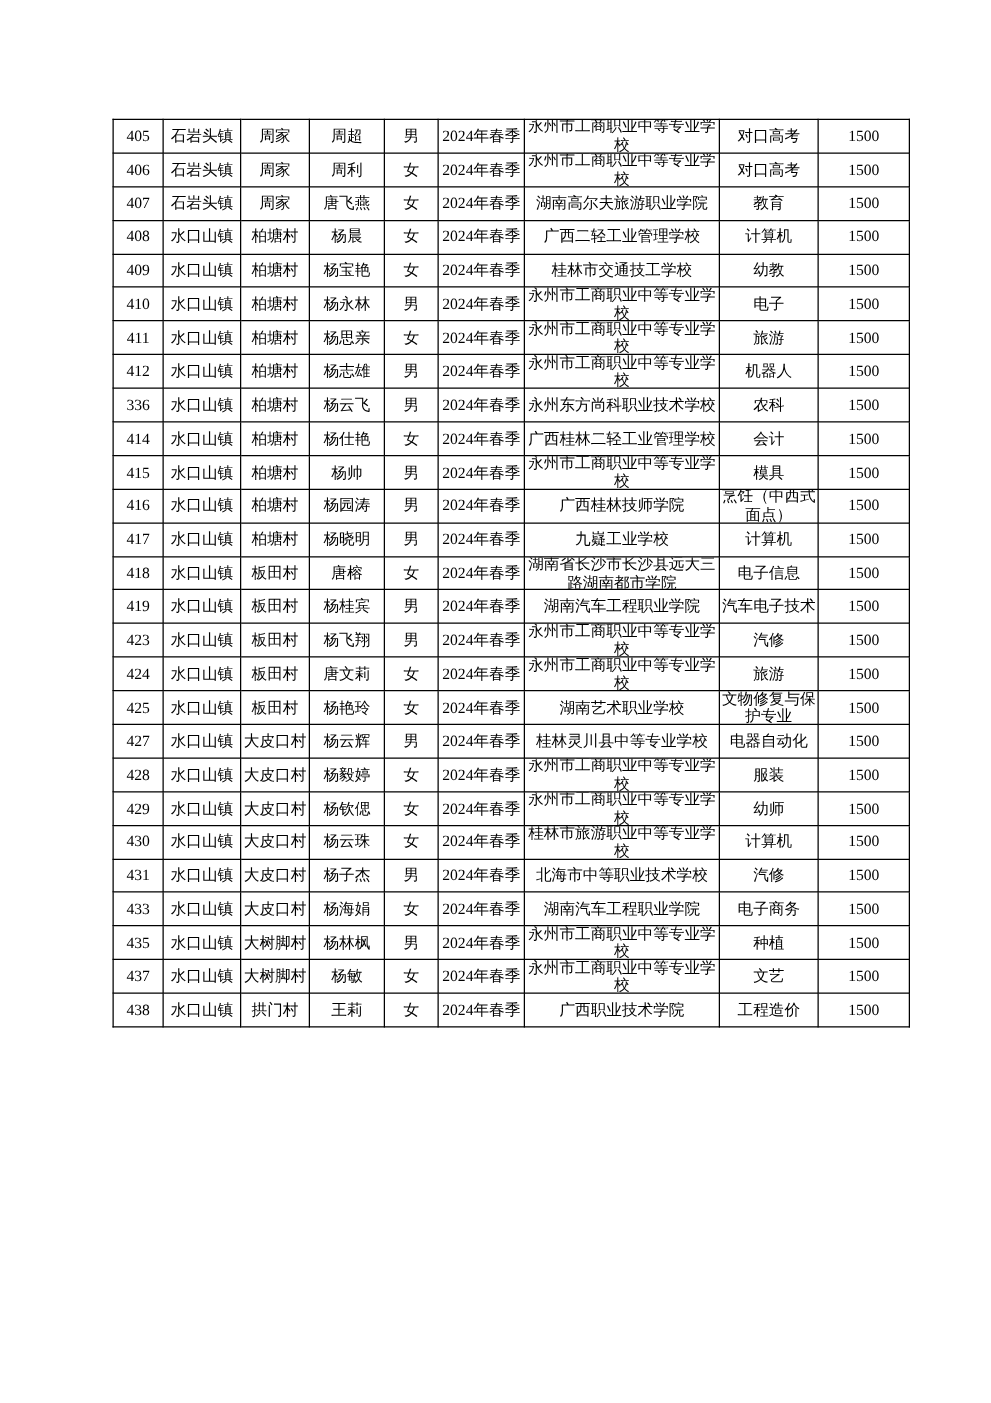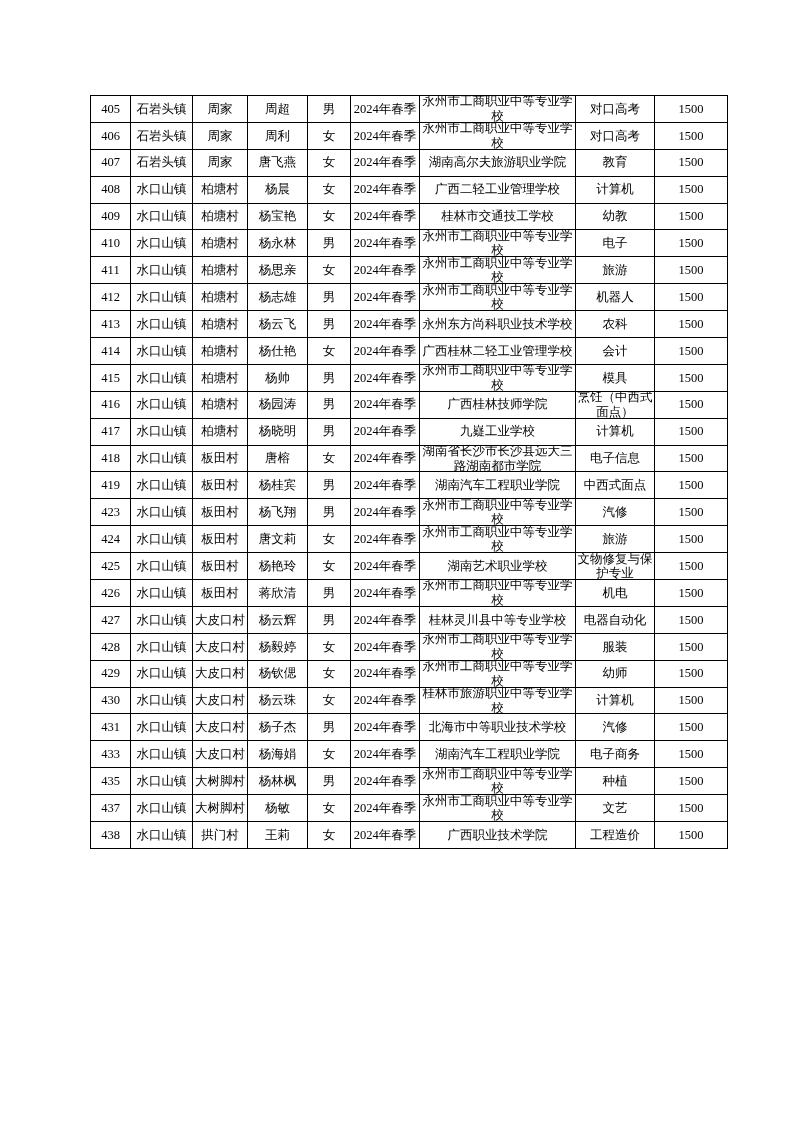--- a/index.html
+++ b/index.html
@@ -291,21 +291,21 @@
           </td>
           <td>
             <div class="cell">机器人</div>
           </td>
           <td>
             <div class="cell">1500</div>
           </td>
         </tr>
         <tr>
           <td>
-            <div class="cell">413</div>
+            <div class="cell">336</div>
           </td>
           <td>
             <div class="cell">水口山镇</div>
           </td>
           <td>
             <div class="cell">柏塘村</div>
           </td>
           <td>
             <div class="cell">杨云飞</div>
           </td>
@@ -486,21 +486,21 @@
           <td>
             <div class="cell">男</div>
           </td>
           <td>
             <div class="cell">2024年春季</div>
           </td>
           <td>
             <div class="cell">湖南汽车工程职业学院</div>
           </td>
           <td>
-            <div class="cell">中西式面点</div>
+            <div class="cell">汽车电子技术</div>
           </td>
           <td>
             <div class="cell">1500</div>
           </td>
         </tr>
         <tr>
           <td>
             <div class="cell">423</div>
           </td>
           <td>
@@ -574,49 +574,20 @@
             <div class="cell">女</div>
           </td>
           <td>
             <div class="cell">2024年春季</div>
           </td>
           <td>
             <div class="cell">湖南艺术职业学校</div>
           </td>
           <td>
             <div class="cell">文物修复与保护专业</div>
-          </td>
-          <td>
-            <div class="cell">1500</div>
-          </td>
-        </tr>
-        <tr>
-          <td>
-            <div class="cell">426</div>
-          </td>
-          <td>
-            <div class="cell">水口山镇</div>
-          </td>
-          <td>
-            <div class="cell">板田村</div>
-          </td>
-          <td>
-            <div class="cell">蒋欣清</div>
-          </td>
-          <td>
-            <div class="cell">男</div>
-          </td>
-          <td>
-            <div class="cell">2024年春季</div>
-          </td>
-          <td>
-            <div class="cell">永州市工商职业中等专业学校</div>
-          </td>
-          <td>
-            <div class="cell">机电</div>
           </td>
           <td>
             <div class="cell">1500</div>
           </td>
         </tr>
         <tr>
           <td>
             <div class="cell">427</div>
           </td>
           <td>

